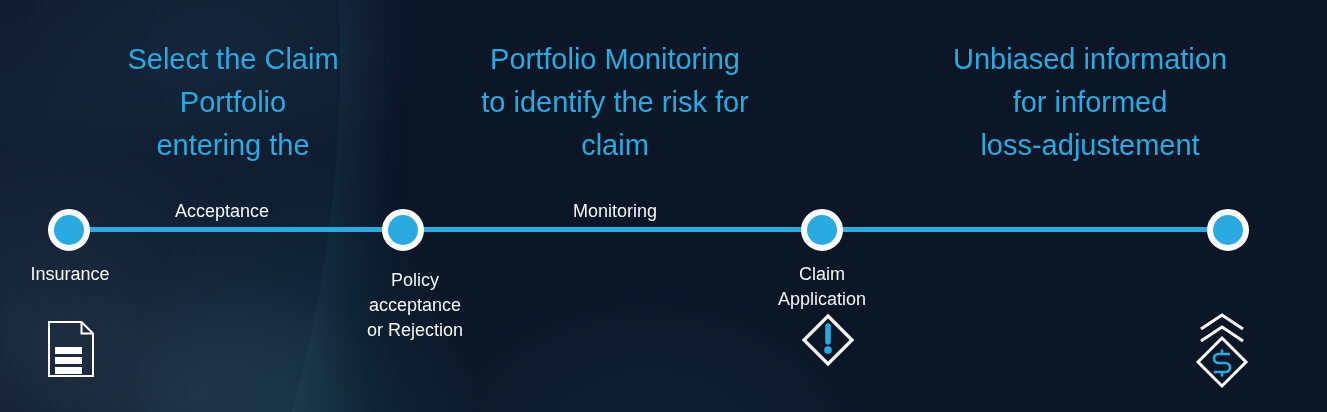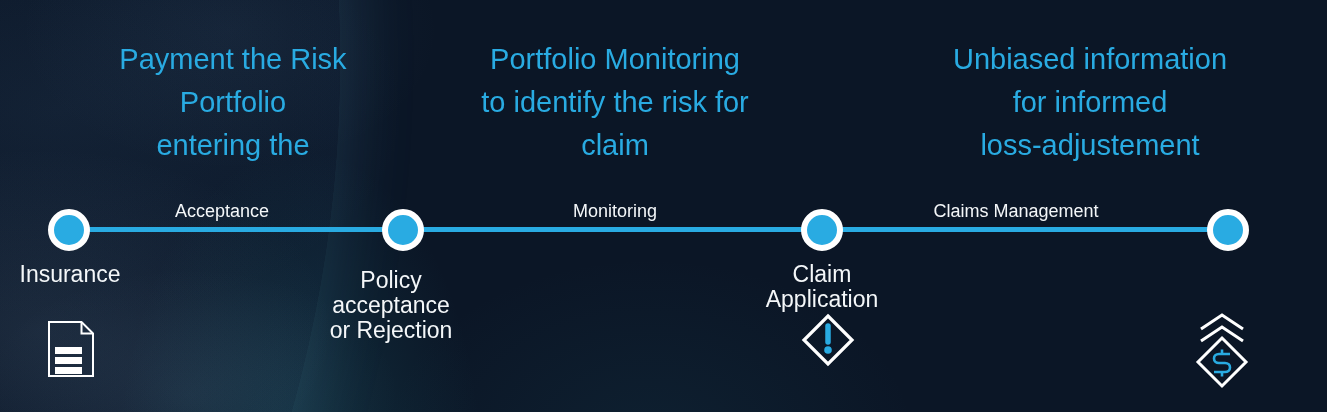--- a/index.html
+++ b/index.html
@@ -46,59 +46,58 @@
   }
   .s1{left:222px}.s2{left:615px}.s3{left:1016px}
   .node{
     position:absolute; top:230px; width:30px; height:30px;
     border:6px solid #ffffff; border-radius:50%; background:#29abe2;
     transform:translate(-50%,-50%); z-index:3;
   }
   .n1{left:69px}.n2{left:403px}.n3{left:822px}.n4{left:1228px}
   .nlabel{
     position:absolute; top:262px; transform:translateX(-50%);
-    color:#f4f7f9; font-size:23px; line-height:25px; text-align:center;
+    color:#f4f7f9; font-size:18px; line-height:25px; text-align:center;
     white-space:nowrap; z-index:2;
   }
-  .l1{left:70px}.l2{left:391px; top:268px}.l3{left:822px}.l4{left:1230px}
+  .l1{left:70px}.l2{left:415px; top:268px}.l3{left:822px}.l4{left:1230px}
   
   .icon{position:absolute; z-index:2;}
   .icon-doc{left:47px; top:320px;}
   .icon-claim{left:801px; top:313px;}
   .icon-pay{left:1194px; top:312px;}
 </style>
 </head>
 <body>
 
 <div class="stage">
 
   <div class="earth"></div>
   <div class="glow"></div>
 
   <div class="heading h1">
-    <div>Payment the Risk</div>
+    <div>Select the Claim</div>
     <div>Portfolio</div>
     <div>entering the</div>
   </div>
   <div class="heading h3">
     <div>Unbiased information</div>
     <div>for informed</div>
     <div>loss-adjustement</div>
   </div>
   <div class="heading h2">
     <div>Portfolio Monitoring</div>
     <div>to identify the risk for</div>
     <div>claim</div>
   </div>
 
   <div class="tl-line"></div>
 
   <div class="seg s1">Acceptance</div>
   <div class="seg s2">Monitoring</div>
-  <div class="seg s3">Claims Management</div>
 
   <div class="node n1"></div>
   <div class="node n2"></div>
   <div class="node n3"></div>
   <div class="node n4"></div>
 
   <div class="nlabel l1">
     <div>Insurance</div>
   </div>
   <div class="nlabel l2">

